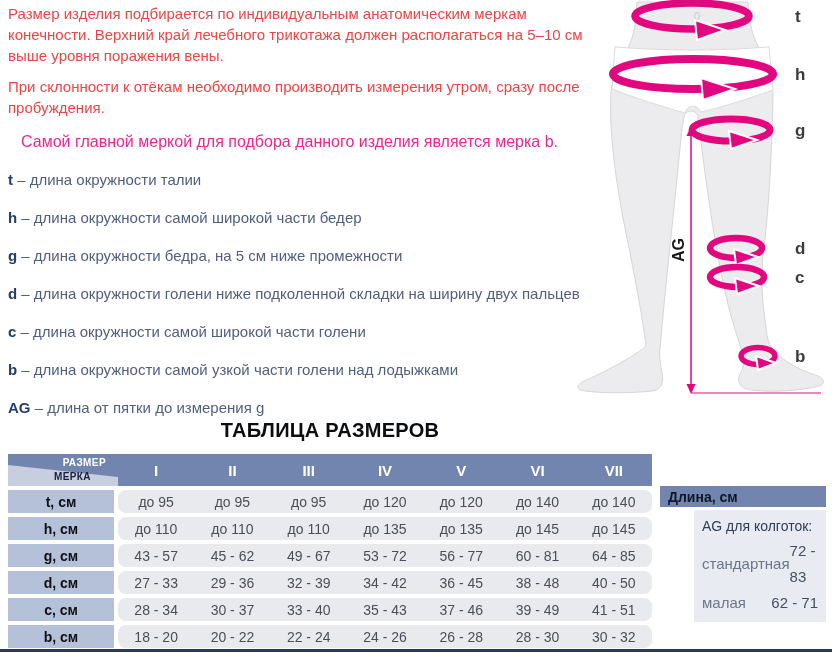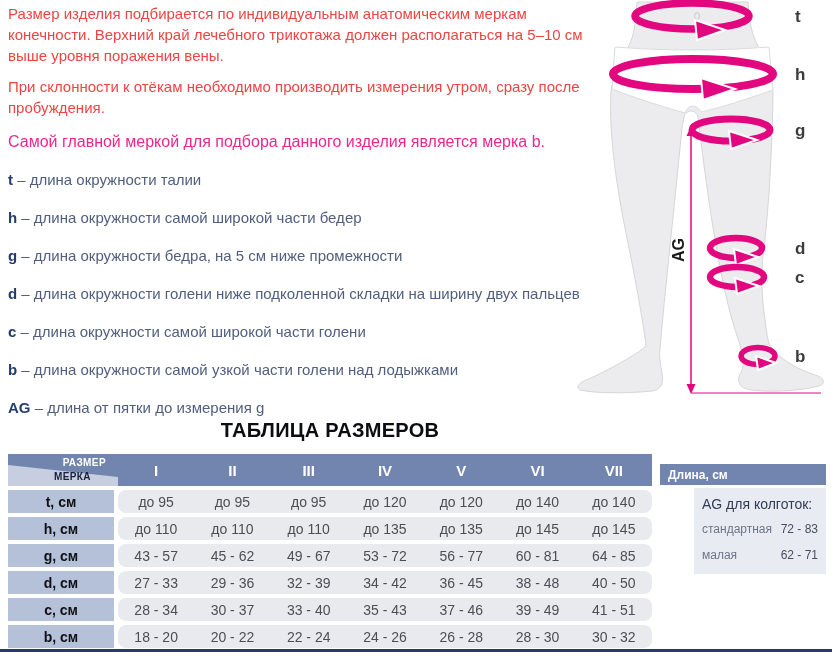--- a/index.html
+++ b/index.html
@@ -4,21 +4,21 @@
 <style>
   html,body{margin:0;padding:0;}
   .page{
     position:relative; width:832px; height:652px; background:#ffffff;
     font-family:"Liberation Sans","DejaVu Sans",sans-serif; overflow:hidden;
   }
   
   .text-col{position:absolute; left:8px; top:3px; width:586px;}
   .intro-p{margin:0 0 10px 0; font-size:15px; line-height:21px; color:#ef4444;}
   .intro-p.second{margin-bottom:13px;}
-  .highlight{margin:9px 0 17px 0; font-size:16px; line-height:21px; color:#ec268f;}
+  .highlight{margin:9px 0 17px 13px; font-size:16px; line-height:21px; color:#ec268f;}
   .def-line{margin:0 0 16px 0; font-size:15px; line-height:22px; color:#515e7d; white-space:nowrap;}
   .def-key{font-weight:bold; color:#233c6e;}
   
   .figure{position:absolute; left:575px; top:0; width:257px; height:400px; pointer-events:none;}
   
   .tbl-title{position:absolute; left:8px; top:419px; width:644px; text-align:center;
     font-size:20px; font-weight:bold; color:#0c0d10; letter-spacing:.3px;}
   .sizes-table{position:absolute; left:8px; top:454px; width:644px;}
   .thead{display:flex; height:32px; background:#7185ae; margin-bottom:4px;}
   .corner{position:relative; width:110px; height:100%; overflow:hidden;}
@@ -31,25 +31,25 @@
   .thead .hcol{flex:1; display:flex; align-items:center; justify-content:center;
     font-size:15px; font-weight:bold; color:#ffffff;}
   .trow{display:flex; height:23px; margin-bottom:4px;}
   .rlabel{width:106px; margin-right:4px; background:#b5c1d8; display:flex;
     align-items:center; justify-content:center; font-size:14px; font-weight:bold; color:#0f1115;}
   .rvalues{flex:1; background:#e8eaee; display:flex;border-radius:8px;}
   .cell{flex:1; display:flex; align-items:center; justify-content:center;
     font-size:14px; color:#4b4f55;}
   
   .len-panel{position:absolute; left:660px; top:464px; width:166px;}
-  .len-head{height:21px; background:#7185ae; color:#ffffff; font-size:12px; font-weight:bold;
-    display:flex; align-items:center; padding-left:8px;}
+  .len-head{height:21px; background:#7185ae; color:#0f172a; font-size:14px; font-weight:bold;
+    display:flex; align-items:center; padding-left:8px;margin-top:22px;}
   .len-body{margin-top:3px; background:#e8ebf1; padding:5px 8px 6px 8px;margin-left:34px;}
   .len-sub{font-size:14px; color:#323c55; line-height:23px;}
-  .len-row{display:flex; justify-content:space-between; font-size:12px; line-height:26px;}
+  .len-row{display:flex; justify-content:space-between; font-size:15px; line-height:26px;align-items:center;}
   .len-row .llabel{color:#6c7689;}
   .len-row .lvalue{color:#454e62;}
   
   .bottom-bar{position:absolute; left:0; right:0; bottom:0; height:3px; background:#2b3b60;}
 </style>
 </head>
 <body>
 
 <div class="page">
 

